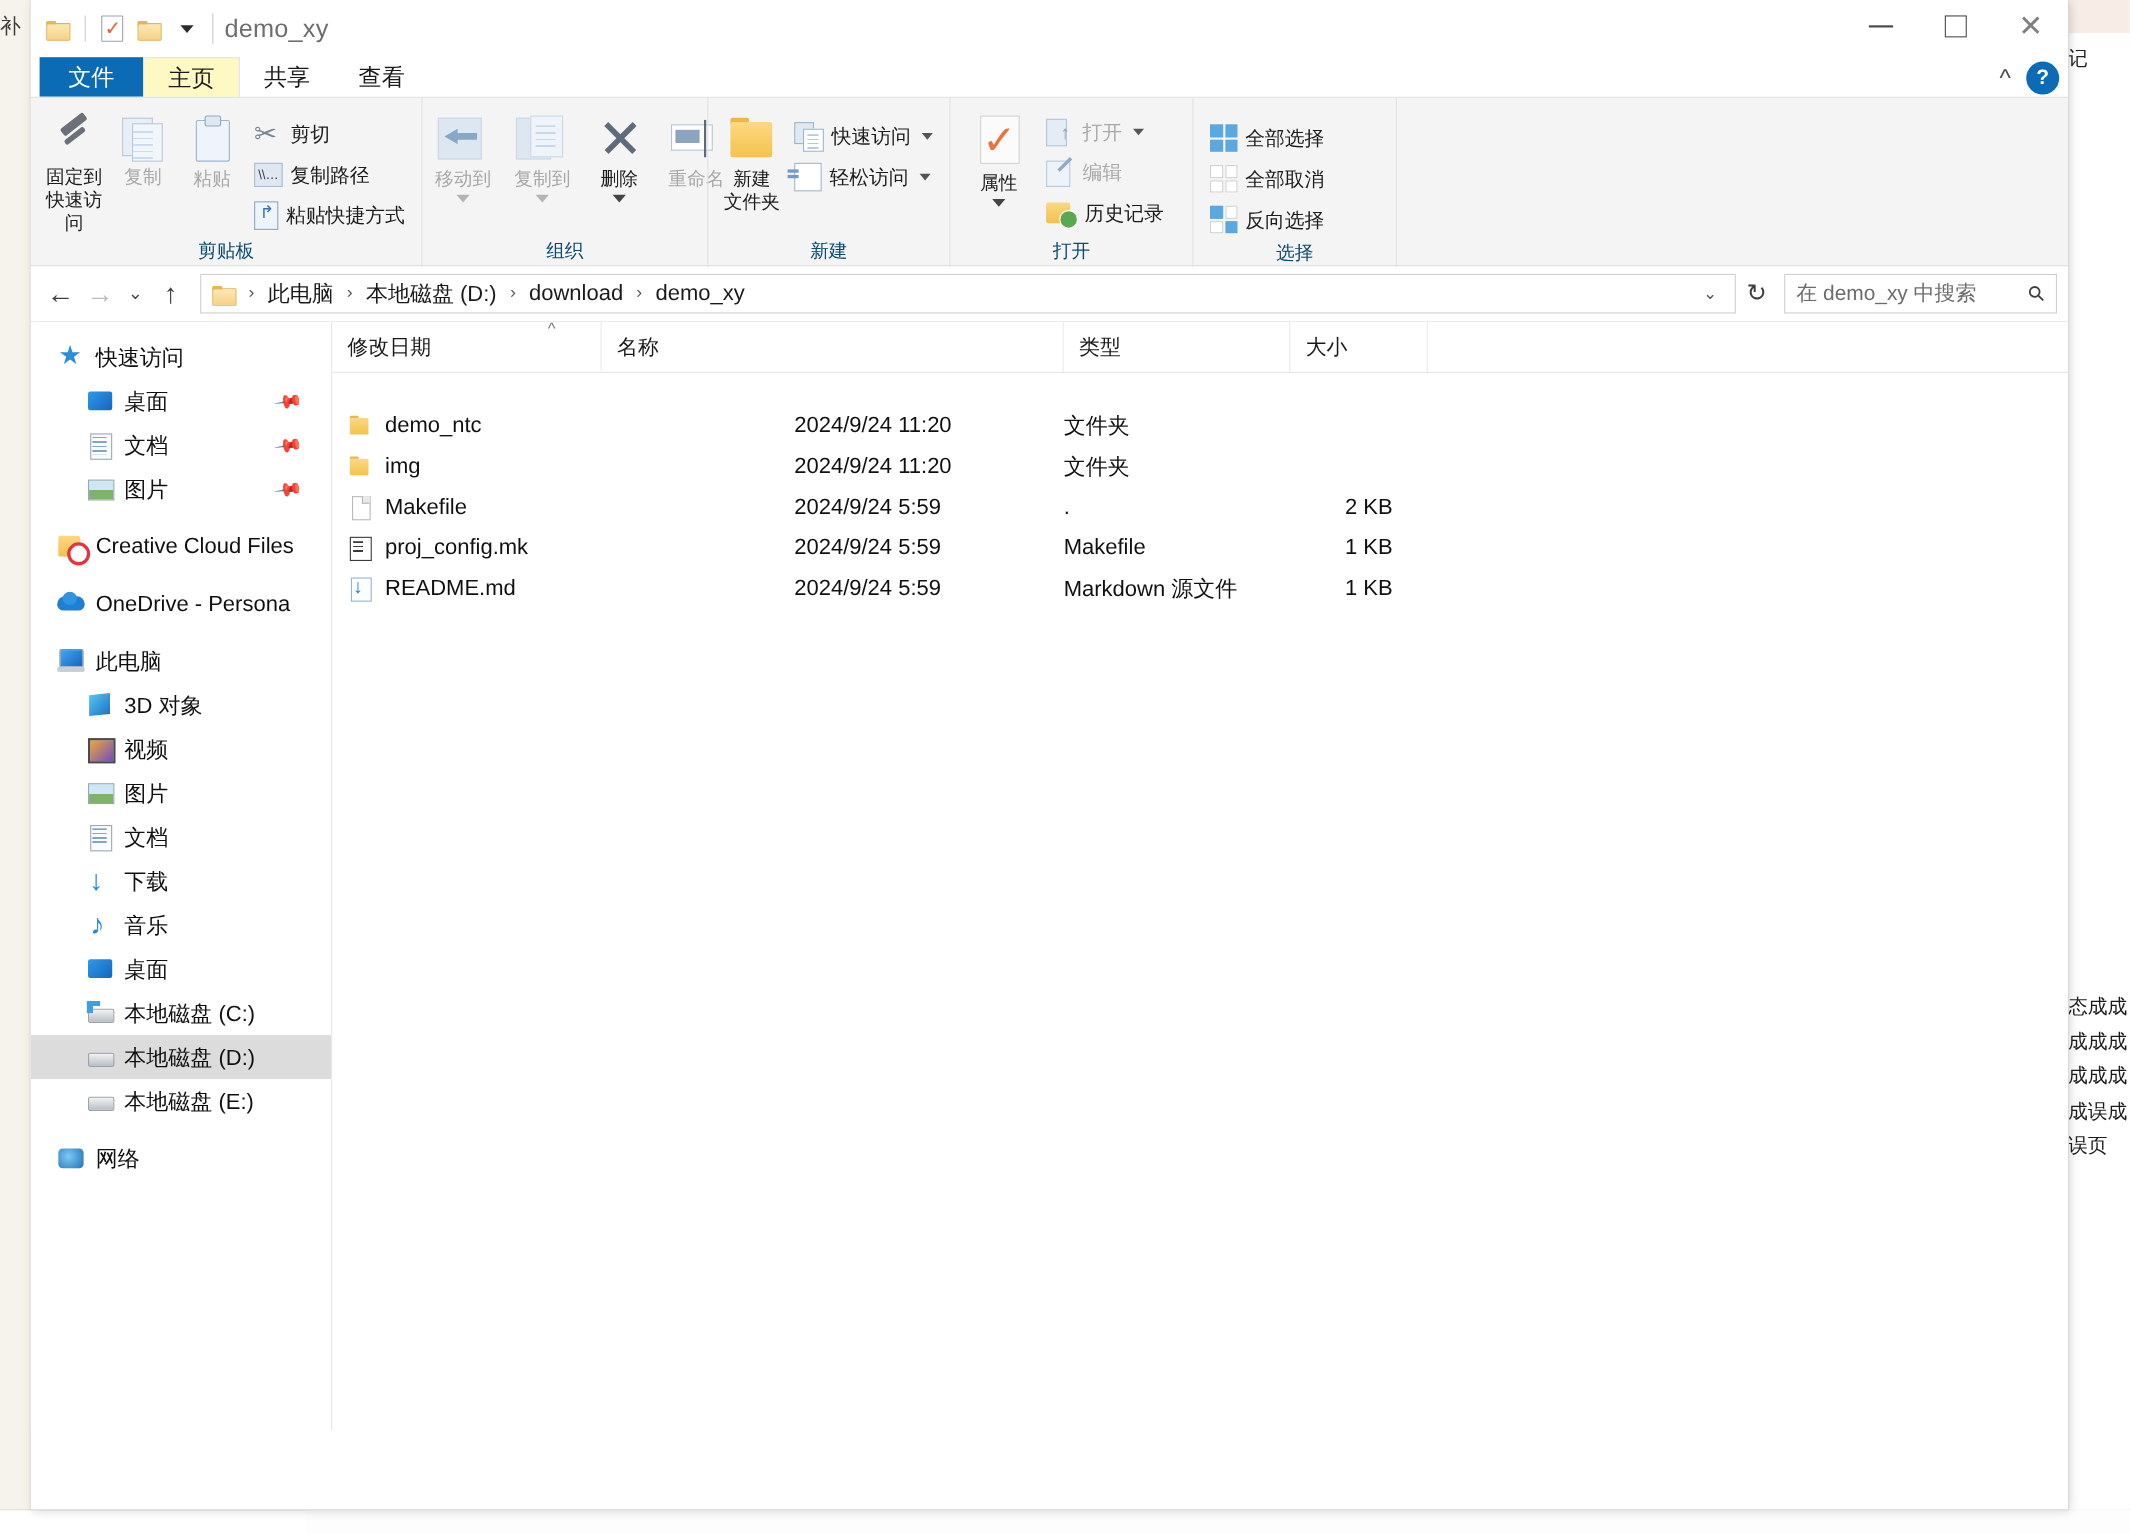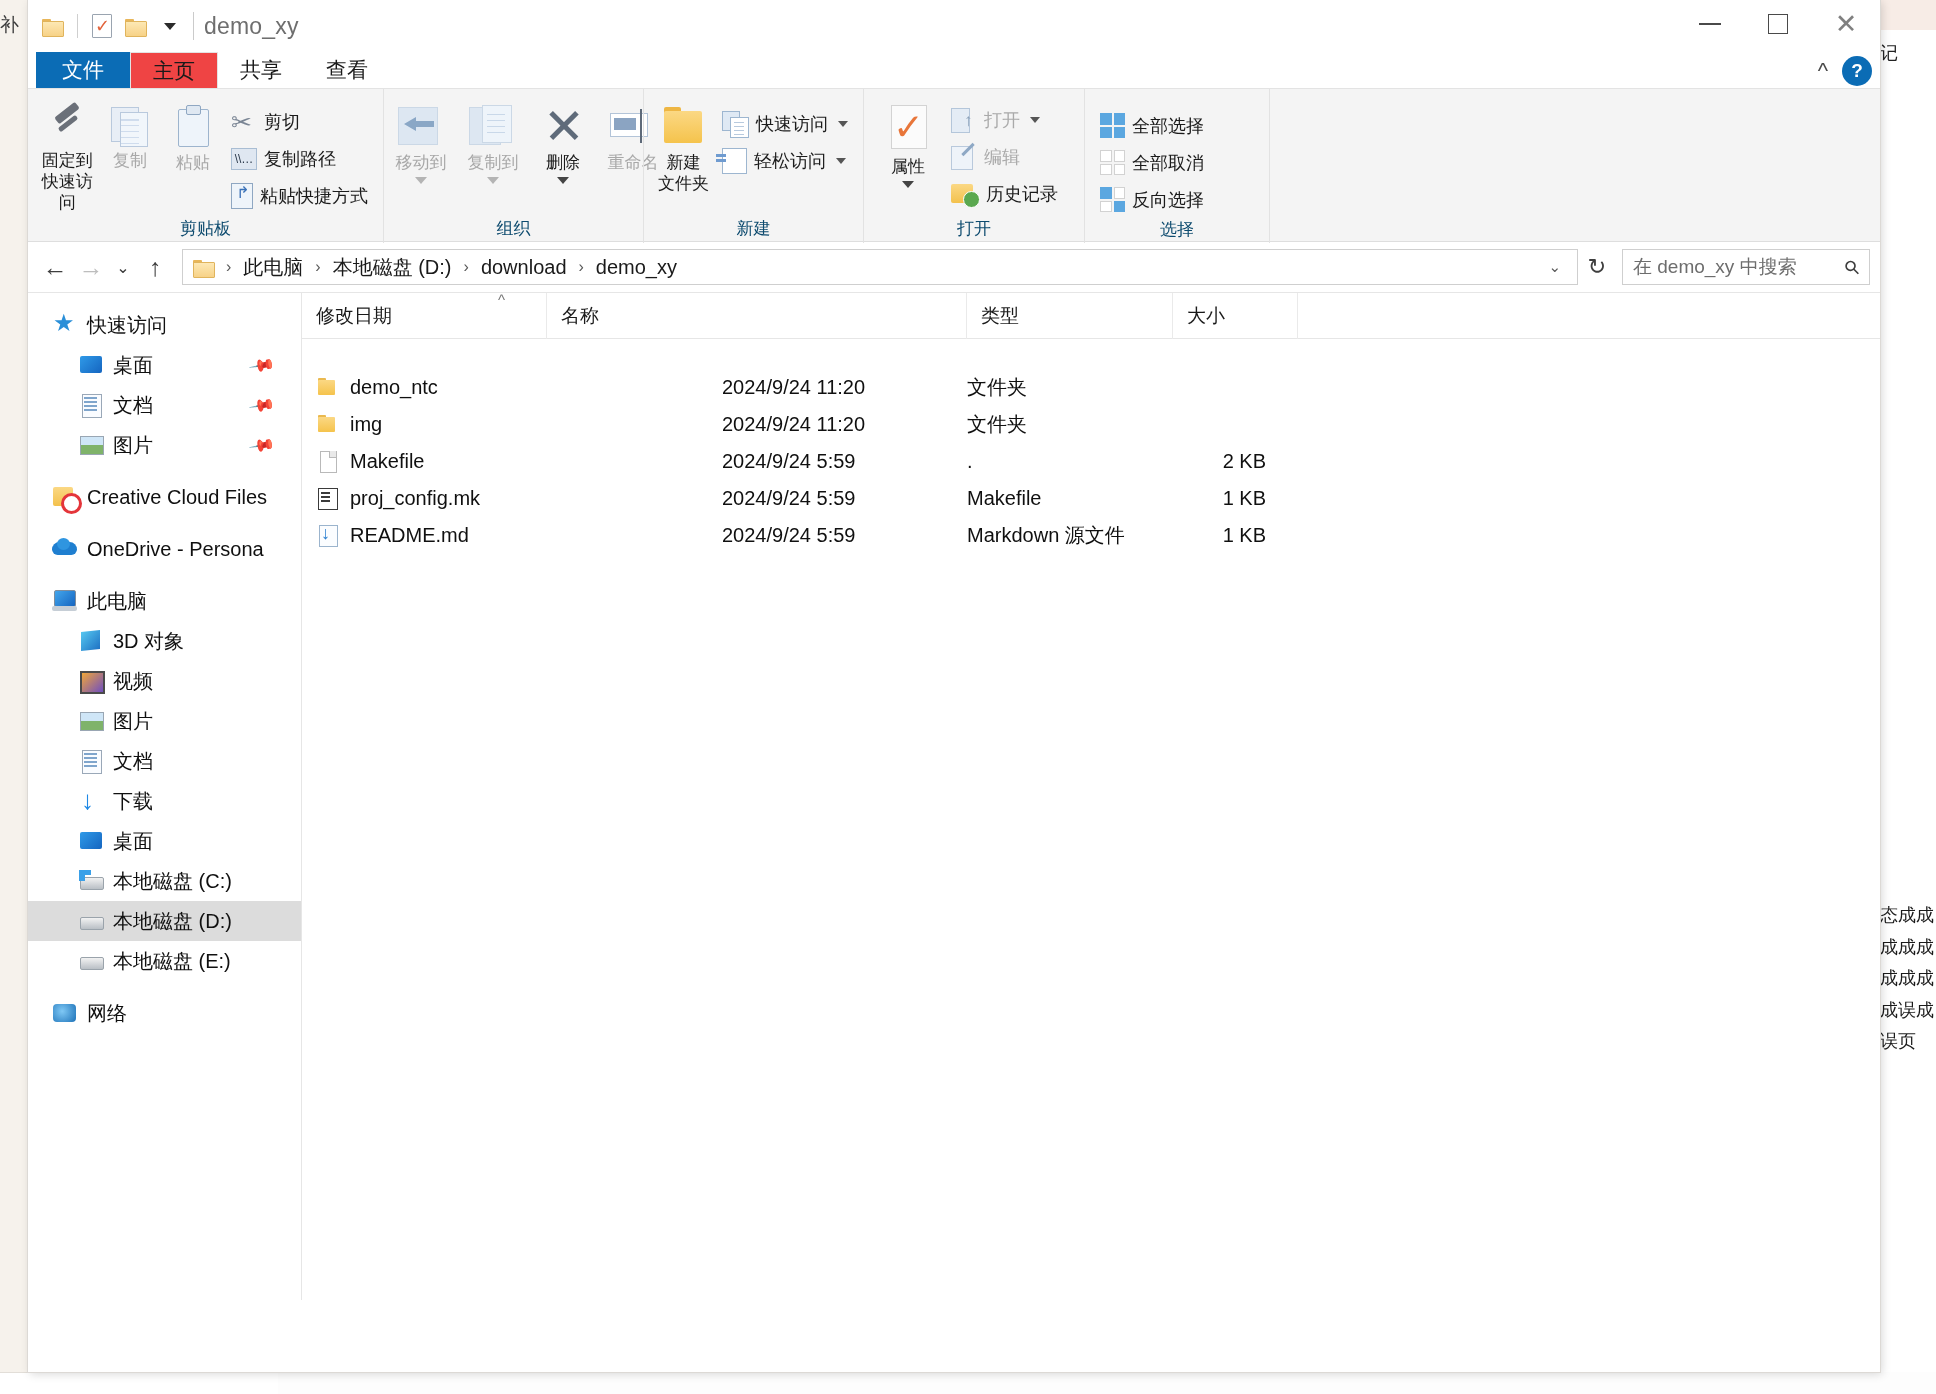--- a/index.html
+++ b/index.html
@@ -48,21 +48,21 @@
   .wc { width:68px; height:48px; display:flex; align-items:center; justify-content:center; }
   .wc-min { width:22px; height:1.6px; background:#4a4a4a; }
   .wc-max { width:20px; height:20px; border:1.6px solid #4a4a4a; }
   .wc-close { font-size:27px; color:#808080; line-height:27px; font-weight:300;}
 
   
   .tabstrip { height:36px; background:#ffffff; display:flex; align-items:flex-end; position:relative; padding-left:8px;}
   .tab { height:36px; padding:0 22px; display:flex; align-items:center; justify-content:center;
          font-size:21px; color:#1a1a1a; background:transparent; }
   .tab.file { background:#0b6cb5; color:#ffffff; padding:0 26px; }
-  .tab.active { background:#ef4444; border:1px solid #e3e3e3; border-bottom:none; }
+  .tab.active { background:#fef9c3; border:1px solid #e3e3e3; border-bottom:none; }
   .tabstrip-right { position:absolute; right:8px; bottom:2px; display:flex; align-items:center; gap:14px;}
   .chev-up { font-size:22px; color:#4a4a4a; }
   .helpbtn { width:30px;height:30px;border-radius:50%;background:#0b6cb5;color:#fff;display:flex;align-items:center;justify-content:center;font-size:19px;font-weight:bold;}
 
   
   .ribbon { height:154px; background:#f4f4f4; border-top:1px solid #e3e3e3; border-bottom:1px solid #dedede; display:flex; position:relative; }
   .rgroup { position:relative; height:154px; display:flex; flex-direction:column; padding:6px 0 0 0; }
   .rgroup + .rgroup { border-left:1px solid #e2e2e2; }
   .rgroup-body { flex:1; display:flex; align-items:flex-start; padding:4px 10px 0 10px; gap:4px;}
   .rgroup-label { height:30px; display:flex; align-items:center; justify-content:center; font-size:17px; color:#0c4a6e; }
@@ -510,20 +510,24 @@
       </div>
       <div class="snode lvl2">
         <span class="sico i-docs"></span>
         <span class="txt">文档</span>
       </div>
       <div class="snode lvl2">
         <span class="sico i-dl"></span>
         <span class="txt">下载</span>
       </div>
       <div class="snode lvl2">
+        <span class="sico i-music"></span>
+        <span class="txt">音乐</span>
+      </div>
+      <div class="snode lvl2">
         <span class="sico i-desktop"></span>
         <span class="txt">桌面</span>
       </div>
       <div class="snode lvl2">
         <span class="sico i-diskc"></span>
         <span class="txt">本地磁盘 (C:)</span>
       </div>
       <div class="snode lvl2 sel">
         <span class="sico i-disk"></span>
         <span class="txt">本地磁盘 (D:)</span>

